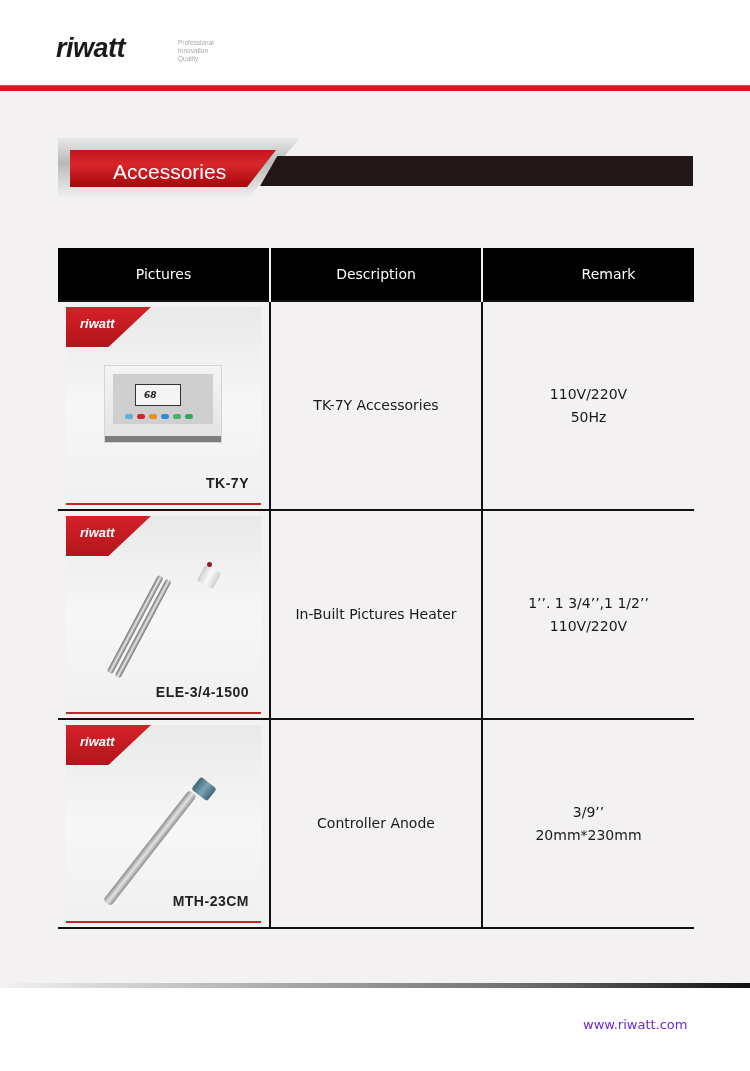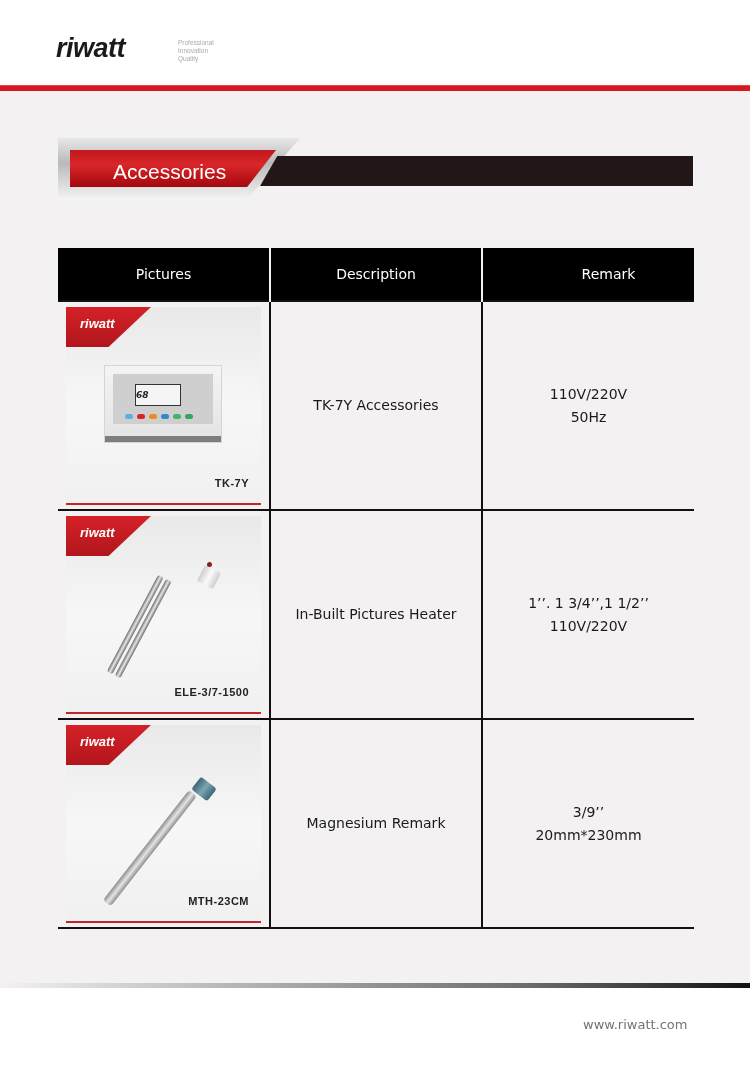--- a/index.html
+++ b/index.html
@@ -24,43 +24,43 @@
   th { background: #000; color: #fff; font-weight: normal; font-family: "DejaVu Sans", sans-serif; font-size: 14px; height: 53px; border-left: 2px solid #f3f1f2; }
   th:first-child { border-left: none; }
   td { border-top: 2px solid #111; border-left: 2px solid #111; height: 209px; text-align: center; vertical-align: middle; font-size: 14px; color: #1a1a1a; line-height: 23px; }
   td:first-child { border-left: none; padding: 0; }
   tr.last td { border-bottom: 2px solid #111; }
   .col1 { width: 212px; margin-top: 23px; } .col2 { width: 212px; text-align: center; } .col3 { width: 212px; padding-left: 40px; }
 
   .pic { position: relative; width: 195px; height: 200px; margin: 3px auto 0 8px; background: linear-gradient(180deg,#e9e9e9 0%,#f7f7f7 50%,#f0f0f0 100%); overflow: hidden; }
   .pic .badge { position: absolute; left: 0; top: 0; width: 85px; height: 40px; background: linear-gradient(180deg,#d52128,#b1161c); clip-path: polygon(0 0,100% 0,50% 100%,0 100%); }
   .pic .badge-text { position: absolute; left: 14px; top: 5px; font-family: "Liberation Sans", sans-serif; font-weight: bold; font-style: italic; font-size: 13px; color: #fff; }
-  .pic .model { position: absolute; right: 12px; bottom: 12px; font-family: "Liberation Sans", sans-serif; font-weight: bold; font-size: 11px; color: #222; letter-spacing: 0.5px; }
+  .pic .model { position: absolute; right: 12px; bottom: 12px; font-family: "Liberation Sans", sans-serif; font-weight: bold; font-size: 14px; color: #222; letter-spacing: 0.5px; }
   .pic .uline { position: absolute; left: 0; right: 0; bottom: 2px; height: 2px; background: #c2262a; }
 
   
   .ctrl { position: absolute; left: 38px; top: 58px; width: 118px; height: 78px; background: linear-gradient(180deg,#f4f4f4,#e3e3e3); border: 1px solid #d5d5d5; }
   .ctrl-panel { position: absolute; left: 8px; top: 8px; width: 100px; height: 50px; background: #cfcfcf; }
-  .ctrl-lcd { position: absolute; left: 22px; top: 10px; width: 46px; height: 22px; background: #f5f5f5; border: 1px solid #333; font-size: 9px; font-style: italic; font-weight: bold; color:#222; text-align:left; padding-left:0; line-height: 20px; }
+  .ctrl-lcd { position: absolute; left: 22px; top: 10px; width: 46px; height: 22px; background: #f5f5f5; border: 1px solid #333; font-size: 9px; font-style: italic; font-weight: bold; color:#222; text-align:left; padding-left:8px; line-height: 20px; }
   .ctrl-btns { position: absolute; left: 12px; top: 40px; display: flex; gap: 4px; }
   .ctrl-btns span { width: 8px; height: 5px; border-radius: 3px; display: block; }
   .ctrl-base { position: absolute; left: 0; bottom: 0; width: 100%; height: 6px; background: #7d7d7d; }
 
   
   .heater-rod { position: absolute; left: 92px; top: 60px; width: 6px; height: 110px; background: linear-gradient(90deg,#6d6d6d,#e6e6e6,#6d6d6d); transform: rotate(28deg); transform-origin: top center; border-radius: 3px; }
   .heater-rod.b { left: 100px; top: 64px; }
   .heater-head { position: absolute; left: 134px; top: 52px; width: 18px; height: 18px; background: linear-gradient(90deg,#cfcfcf,#fafafa,#cfcfcf); border-radius: 2px; transform: rotate(28deg); }
   .heater-cap { position: absolute; left: 141px; top: 46px; width: 5px; height: 5px; background: #8a1d1d; border-radius: 50%; }
 
   
   .anode-rod { position: absolute; left: 122px; top: 68px; width: 10px; height: 140px; background: linear-gradient(90deg,#8e8e8e,#e4e4e4,#8e8e8e); transform: rotate(38deg); transform-origin: top center; border-radius: 4px; }
   .anode-head { position: absolute; left: 128px; top: 56px; width: 20px; height: 16px; background: linear-gradient(90deg,#3f6777,#7aa5b3,#3f6777); border-radius: 3px; transform: rotate(38deg); }
 
   .footer-grad { position: absolute; left: 0; top: 983px; width: 750px; height: 5px; background: linear-gradient(90deg,#f3f1f2 0%,#b8b8b8 30%,#6d6d6d 70%,#111 100%); }
-  .footer-url { position: absolute; left: 583px; top: 1017px; font-family: "DejaVu Sans", sans-serif; font-size: 13px; color: #737373; }
+  .footer-url { position: absolute; left: 583px; top: 1017px; font-family: "DejaVu Sans", sans-serif; font-size: 13px; color: #6d28d9; }
 </style>
 </head>
 <body>
 
 <div class="header">
   <div class="logo">
     <span>riwatt</span>
   </div>
   <div class="tagline">
     <div>Professional</div>
@@ -121,21 +121,21 @@
       <td>
         <div class="pic">
           <div class="badge"></div>
           <div class="badge-text">riwatt</div>
           <div>
             <div class="heater-rod"></div>
             <div class="heater-rod b"></div>
             <div class="heater-head"></div>
             <div class="heater-cap"></div>
           </div>
-          <div class="model">ELE-3/7-1500</div>
+          <div class="model">ELE-3/4-1500</div>
           <div class="uline"></div>
         </div>
       </td>
       <td><span>In-Built Pictures Heater</span></td>
       <td>
         <div>1’’. 1 3/4’’,1 1/2’’</div>
         <div>110V/220V</div>
       </td>
     </tr>
     <tr class="last">
@@ -144,21 +144,21 @@
           <div class="badge"></div>
           <div class="badge-text">riwatt</div>
           <div>
             <div class="anode-rod"></div>
             <div class="anode-head"></div>
           </div>
           <div class="model">MTH-23CM</div>
           <div class="uline"></div>
         </div>
       </td>
-      <td><span>Magnesium Remark</span></td>
+      <td><span>Controller Anode</span></td>
       <td>
         <div>3/9’’</div>
         <div>20mm*230mm</div>
       </td>
     </tr>
   </tbody>
 </table>
 
 <div class="footer-grad"></div>
 <div class="footer-url">www.riwatt.com</div>

